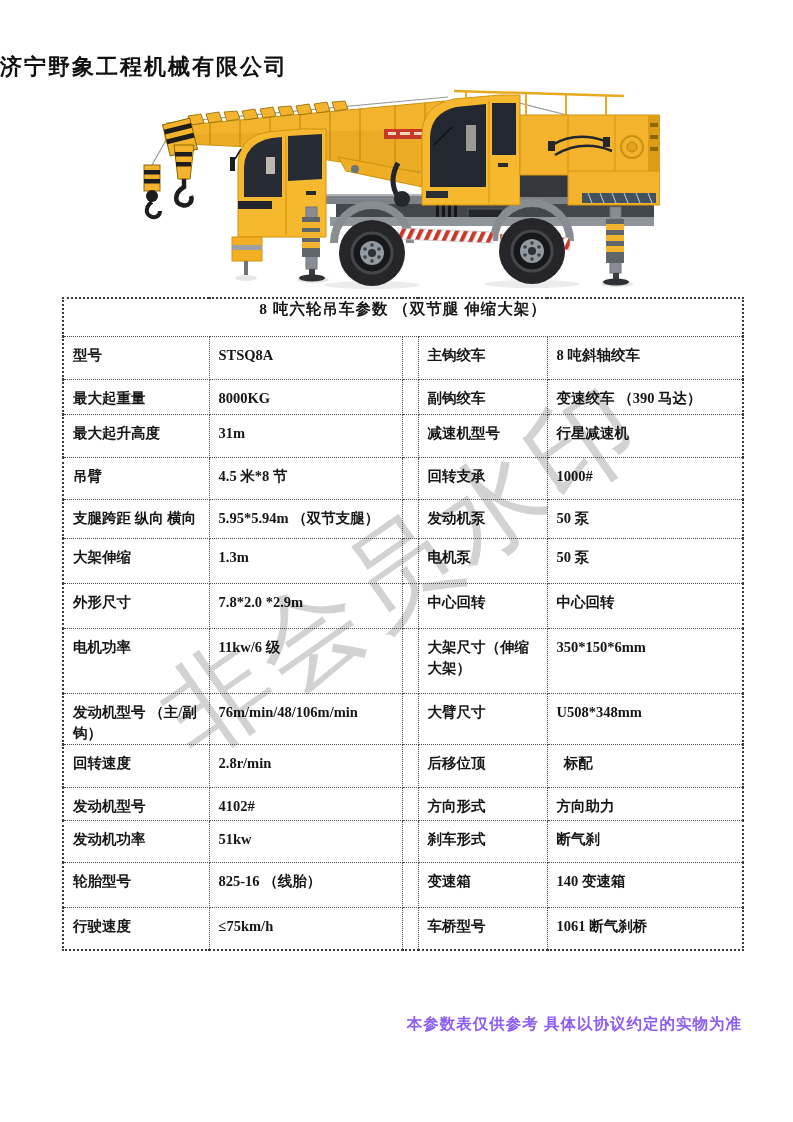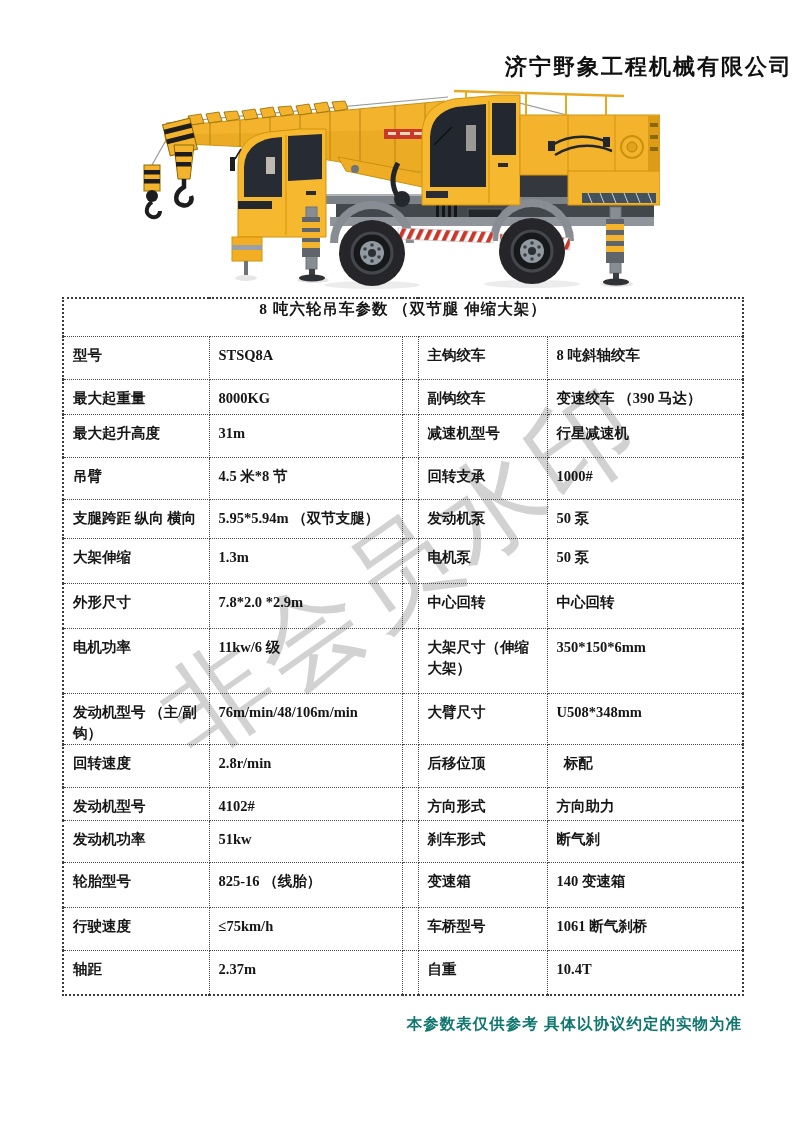--- a/index.html
+++ b/index.html
@@ -2,21 +2,21 @@
 <html><head>
 <meta charset="utf-8">
 <style>
   html,body{margin:0;padding:0;background:#fff;}
   .page{
     position:relative;width:793px;height:1122px;background:#ffffff;
     margin:0 auto;overflow:hidden;
     font-family:"Liberation Sans","DejaVu Sans",sans-serif;color:#1a1a1a;
   }
   .doc-title{
-    position:absolute;top:52px;left:0;width:100%;text-align:right;
+    position:absolute;top:52px;left:0;width:100%;text-align:left;
     font-size:22px;font-weight:bold;letter-spacing:2px;color:#111;
   }
   .crane-wrap{position:absolute;left:100px;top:85px;width:560px;height:205px;}
   .watermark{
     position:absolute;left:112px;top:498px;width:580px;height:144px;
     display:flex;align-items:center;justify-content:center;
     font-size:106px;font-weight:500;color:#c7c7c7;opacity:.8;
     transform:rotate(-35deg);letter-spacing:5px;white-space:nowrap;
     pointer-events:none;z-index:0;
   }
@@ -31,21 +31,21 @@
   }
   th.tbl-title{
     font-size:15.5px;text-align:center;vertical-align:middle;
     letter-spacing:1px;padding:0;
   }
   td.lbl,td.val{font-size:14.5px;line-height:1.45;padding:8px 4px 0 9px;}
   td.val{white-space:pre-wrap;}
   td.gap{border-top:none;border-bottom:none;padding:0;}
   .footer-note{
     position:absolute;left:62px;top:1014px;width:680px;text-align:right;
-    font-size:15.5px;font-weight:bold;letter-spacing:1px;color:#0f766e;
+    font-size:15.5px;font-weight:bold;letter-spacing:1px;color:#8b5cf6;
   }
 </style>
 </head>
 <body>
 
 <div class="page">
 
   <div class="doc-title">济宁野象工程机械有限公司</div>
 
   <div class="crane-wrap">
@@ -369,25 +369,18 @@
         <td class="lbl">变速箱</td>
         <td class="val">140 变速箱</td>
       </tr>
       <tr style="height:43px">
         <td class="lbl">行驶速度</td>
         <td class="val">≤75km/h</td>
         <td class="gap"></td>
         <td class="lbl">车桥型号</td>
         <td class="val">1061 断气刹桥</td>
       </tr>
-      <tr style="height:45px">
-        <td class="lbl">轴距</td>
-        <td class="val">2.37m</td>
-        <td class="gap"></td>
-        <td class="lbl">自重</td>
-        <td class="val">10.4T</td>
-      </tr>
     </tbody>
   </table>
 
   <div class="footer-note">本参数表仅供参考 具体以协议约定的实物为准</div>
 
 </div>
 
 </body></html>

